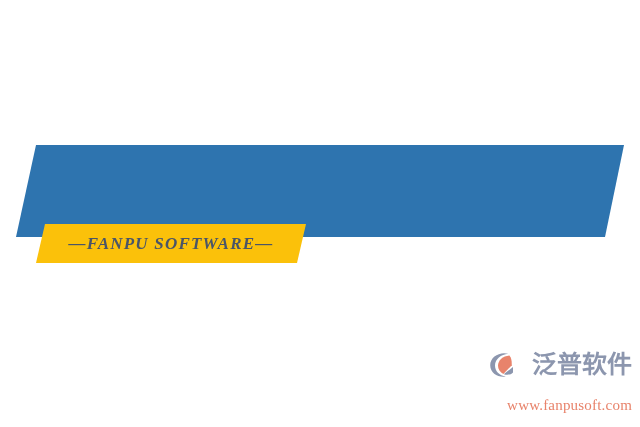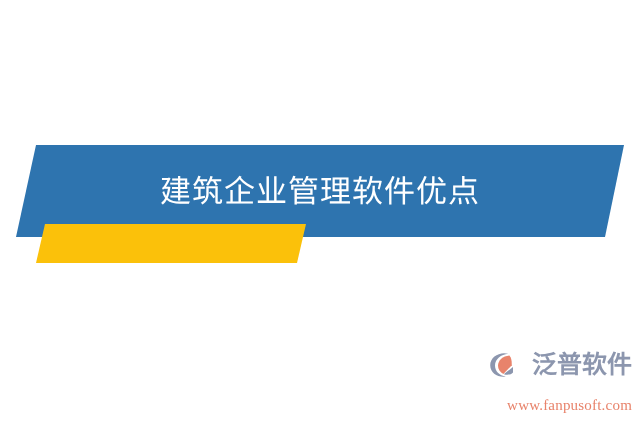--- a/index.html
+++ b/index.html
@@ -124,24 +124,24 @@
     white-space: nowrap;
   }
 </style>
 </head>
 <body>
 
 <div id="slide">
 
   <div class="banner-blue"></div>
 
-  <div class="banner-title">建筑企业管理软件优点</div>
 
   <div class="banner-yellow"></div>
 
+  <div class="banner-subtitle">—FANPU SOFTWARE—</div>
 
   <div class="brand-logo">
     <div class="brand-row">
       <svg class="brand-mark" viewBox="0 0 100 100" aria-hidden="true">
 
         <path d="M74 16 C46 8 14 26 14 54 C14 80 40 96 66 92
                  C44 88 30 74 30 55 C30 34 50 18 74 16 Z" fill="#8C96AE"></path>
 
         <path d="M78 22 C56 24 40 38 40 56 C40 68 47 78 58 83
                  L86 54 C86 38 84 29 78 22 Z" fill="#E8836B"></path>

